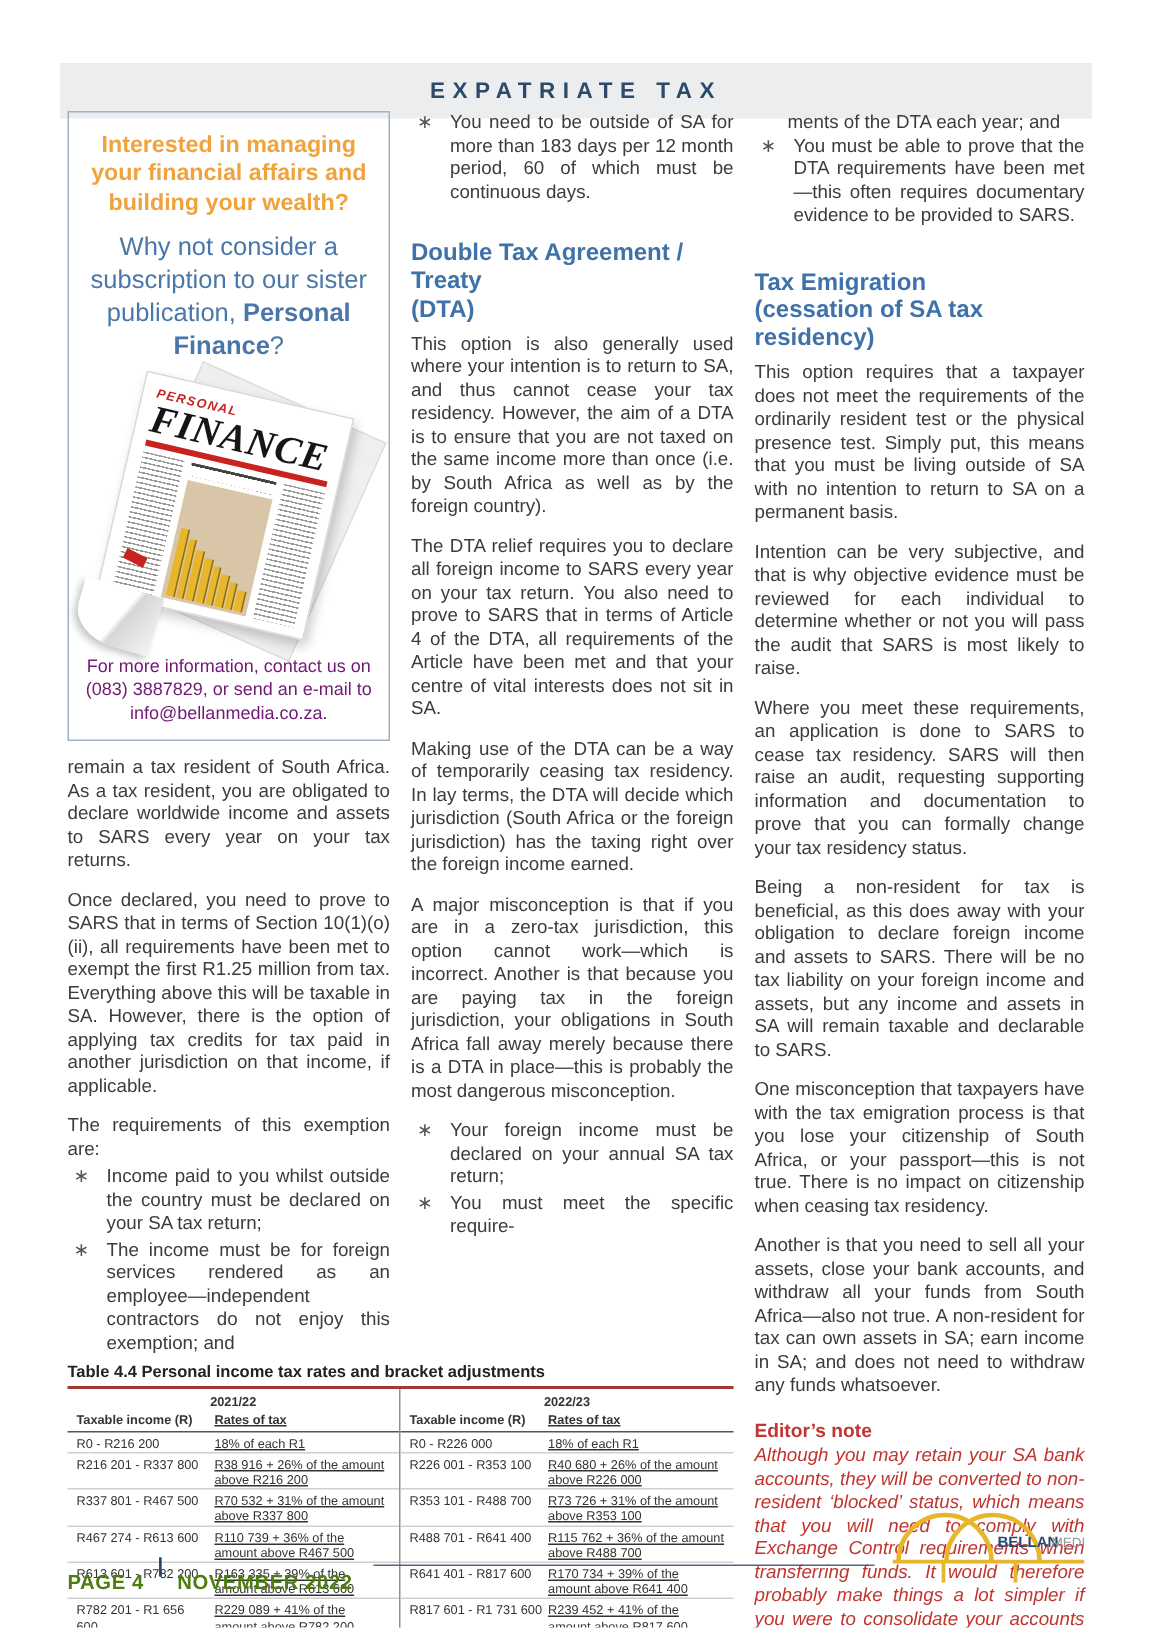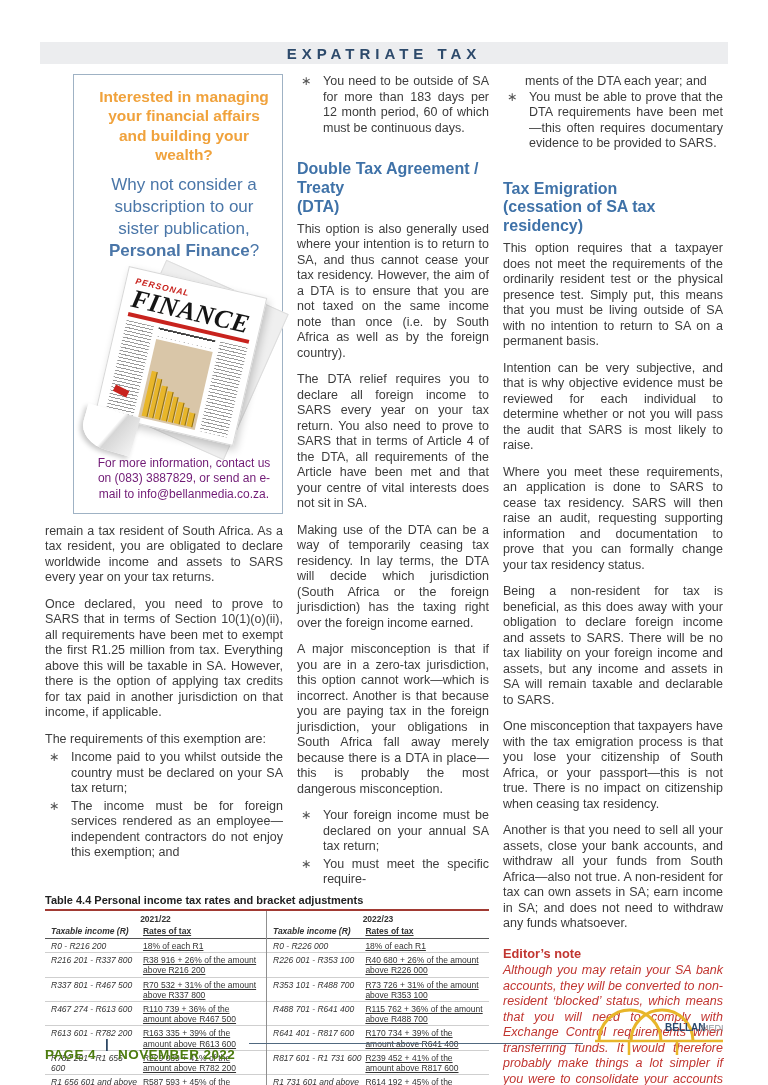--- a/index.html
+++ b/index.html
@@ -1,36 +1,36 @@
 <!DOCTYPE html>
 <html><head>
 <meta charset="utf-8">
 <style>
   html,body{margin:0;padding:0;}
   body{
     width:768px;height:1085px;background:#ffffff;position:relative;overflow:hidden;
     font-family:"Liberation Sans", sans-serif;color:#3c3c3c;
   }
   .band{
-    position:absolute;left:40px;right:40px;top:42px;height:22px;background:#ecedef;
+    position:absolute;left:40px;right:40px;top:42px;height:37px;background:#ecedef;
     display:flex;align-items:center;justify-content:center;
   }
   .band-title{color:#2d4a6b;font-size:15px;font-weight:600;letter-spacing:5px;}
   .main{position:absolute;left:45px;top:74px;width:678px;display:flex;gap:14px;}
   .left-wrap{width:444px;display:grid;grid-template-columns:1fr 1fr;column-gap:14px;align-content:start;}
   .col{font-size:12.5px;line-height:1.24;text-align:justify;}
   .col-right{width:220px;font-size:12.5px;line-height:1.24;text-align:justify;}
   .para{margin:0 0 11px 0;}
   .bullet{display:flex;margin:0 0 2px 0;}
   .b-star{width:22px;flex:0 0 22px;text-align:left;padding-left:4px;color:#555;}
   .b-text{flex:1;text-align:justify;}
   .indent{padding-left:22px;}
   .sec-heading{color:#3f72a8;font-size:16px;font-weight:600;line-height:1.18;text-align:left;margin:24px 0 5px 0;}
   
-  .adbox{border:1px solid #9fb2c4;padding:12px 8px 10px 20px;text-align:center;margin-bottom:10px;margin-left:28px;}
+  .adbox{border:1px solid #9fb2c4;padding:12px 8px 10px 8px;text-align:center;margin-bottom:10px;}
   .ad-heading{color:#f0a23c;font-size:15.5px;font-weight:700;line-height:1.25;margin-bottom:9px;}
   .ad-sub{color:#4a76a8;font-size:17px;line-height:1.3;}
   .ad-sub b{font-weight:700;}
   .ad-contact{color:#701a75;font-size:12px;line-height:1.3;margin-top:6px;}
   
   .mag{position:relative;width:180px;height:178px;margin:10px auto 4px auto;}
   .mag-back{position:absolute;left:34px;top:8px;width:132px;height:158px;background:#efefef;border:1px solid #dddddd;transform:rotate(24deg);}
   .mag-page{position:absolute;left:16px;top:8px;width:142px;height:152px;background:#ffffff;border:1px solid #d8d8d8;
     transform:rotate(13deg);box-shadow:3px 4px 8px rgba(0,0,0,0.20);padding:7px 7px 6px 9px;box-sizing:border-box;}
   .mag-personal{color:#c8231e;font-weight:700;font-style:italic;font-size:8.5px;letter-spacing:1px;text-align:left;}
@@ -50,21 +50,21 @@
   .ed-heading{color:#c13530;font-weight:700;font-size:12.8px;text-align:left;margin:14px 0 2px 0;}
   .ed-text{color:#c13530;font-style:italic;}
   
   .tbl{grid-column:1 / -1;margin-top:4px;color:#333;}
   .tbl-title{font-size:11px;font-weight:700;color:#222222;margin-bottom:3px;text-align:left;}
   .tbl-box{border-top:2px solid #a13a33;border-bottom:2px solid #a13a33;display:flex;font-size:8.5px;line-height:1.2;}
   .tbl-half{width:50%;box-sizing:border-box;padding-bottom:2px;}
   .tbl-half.lhalf{border-right:1px solid #8f8f8f;}
   .tbl-year{text-align:center;font-weight:700;padding:3px 0 1px 0;}
   .tbl-head{display:flex;font-weight:700;padding:1px 6px 2px 6px;border-bottom:1px solid #555;}
-  .c1{width:44%;padding-right:4px;box-sizing:border-box;font-style:italic;}
+  .c1{width:44%;padding-right:4px;box-sizing:border-box;}
   .c2{width:56%;text-decoration:underline;}
   .tbl-row{display:flex;padding:2px 6px 1px 6px;border-top:1px solid #cfcfcf;}
   .tbl-row.first{border-top:none;}
   .sec-label{font-weight:700;padding:2px 6px 1px 6px;border-top:1px solid #9a9a9a;}
   
   .footer{position:absolute;left:45px;right:45px;top:1024px;display:flex;align-items:center;}
   .footer-text{color:#4d7c0f;font-size:13.5px;font-weight:600;white-space:nowrap;letter-spacing:0.4px;margin-top:23px;}
   .footer-sep{margin:0 9px;color:#27425f;}
   .footer-line{flex:1;border-top:1.5px solid #50687f;margin:0 12px 0 14px;}
   .logo{width:128px;height:58px;margin-top:-26px;flex:0 0 auto;}
@@ -129,21 +129,21 @@
 
     <div class="col">
       <div class="bullet">
         <span class="b-star">∗</span>
         <span class="b-text">You need to be outside of SA for more than 183 days per 12 month period, 60 of which must be continuous days.</span>
       </div>
       <div class="sec-heading">
         <div>Double Tax Agreement / Treaty</div>
         <div>(DTA)</div>
       </div>
-      <p class="para">This option is also generally used where your intention is to return to SA, and thus cannot cease your tax residency.  However, the aim of a DTA is to ensure that you are not taxed on the same income note than once (i.e. by South Africa as well as by the foreign country).</p>
+      <p class="para">This option is also generally used where your intention is to return to SA, and thus cannot cease your tax residency.  However, the aim of a DTA is to ensure that you are not taxed on the same income more than once (i.e. by South Africa as well as by the foreign country).</p>
       <p class="para">The DTA relief requires you to declare all foreign income to SARS every year on your tax return.  You also need to prove to SARS that in terms of Article 4 of the DTA, all requirements of the Article have been met and that your centre of vital interests does not sit in SA.</p>
       <p class="para">Making use of the DTA can be a way of temporarily ceasing tax residency.  In lay terms, the DTA will decide which jurisdiction (South Africa or the foreign jurisdiction) has the taxing right over the foreign income earned.</p>
       <p class="para">A major misconception is that if you are in a zero-tax jurisdiction, this option cannot work—which is incorrect.  Another is that because you are paying tax in the foreign jurisdiction, your obligations in South Africa fall away merely because there is a DTA in place—this is probably the most dangerous misconception.</p>
       <div class="bullet">
         <span class="b-star">∗</span>
         <span class="b-text">Your foreign income must be declared on your annual SA tax return;</span>
       </div>
       <div class="bullet">
         <span class="b-star">∗</span>
         <span class="b-text">You must meet the specific require-</span>

